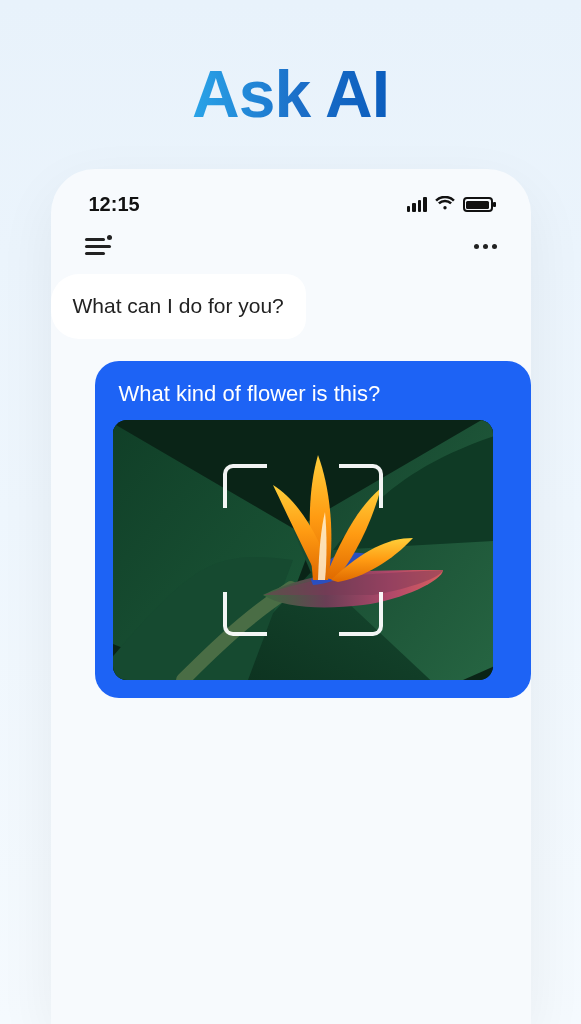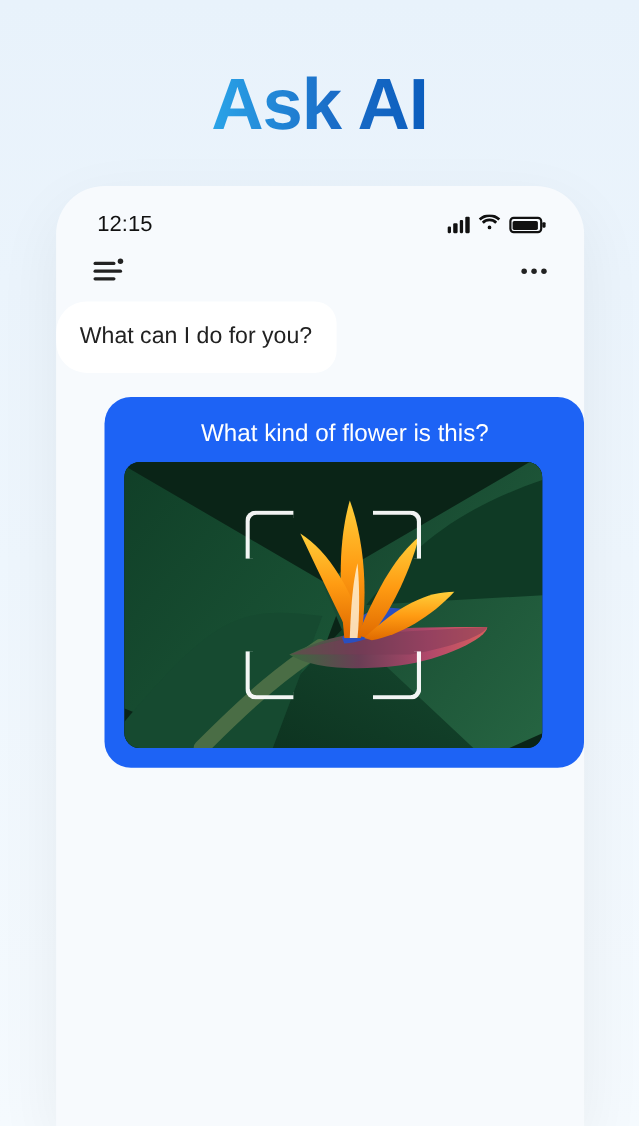--- a/index.html
+++ b/index.html
@@ -44,21 +44,21 @@
     position: relative;
     overflow: hidden;
   }
 
   .status-bar {
     display: flex;
     justify-content: space-between;
     align-items: center;
     padding: 6px 18px 10px 18px;
     font-size: 20px;
-    font-weight: 400;
+    font-weight: 700;
     color: #111;
   }
   .status-right { display: flex; align-items: center; gap: 8px; }
 
   .app-bar {
     display: flex;
     justify-content: space-between;
     align-items: center;
     padding: 10px 14px 18px 14px;
   }
@@ -103,21 +103,20 @@
     color: #fff;
     margin-left: auto;
     margin-right: -22px;
     padding: 16px 18px 18px 18px;
     border-radius: 24px;
   }
   .bubble.user .q {
     font-size: 22px;
     font-weight: 500;
     padding: 2px 4px 12px 6px;
-    text-align: center;
   }
 
   .photo-wrap {
     width: 380px;
     height: 260px;
     border-radius: 14px;
     overflow: hidden;
     position: relative;
     background: #0d2b1a;
   }

